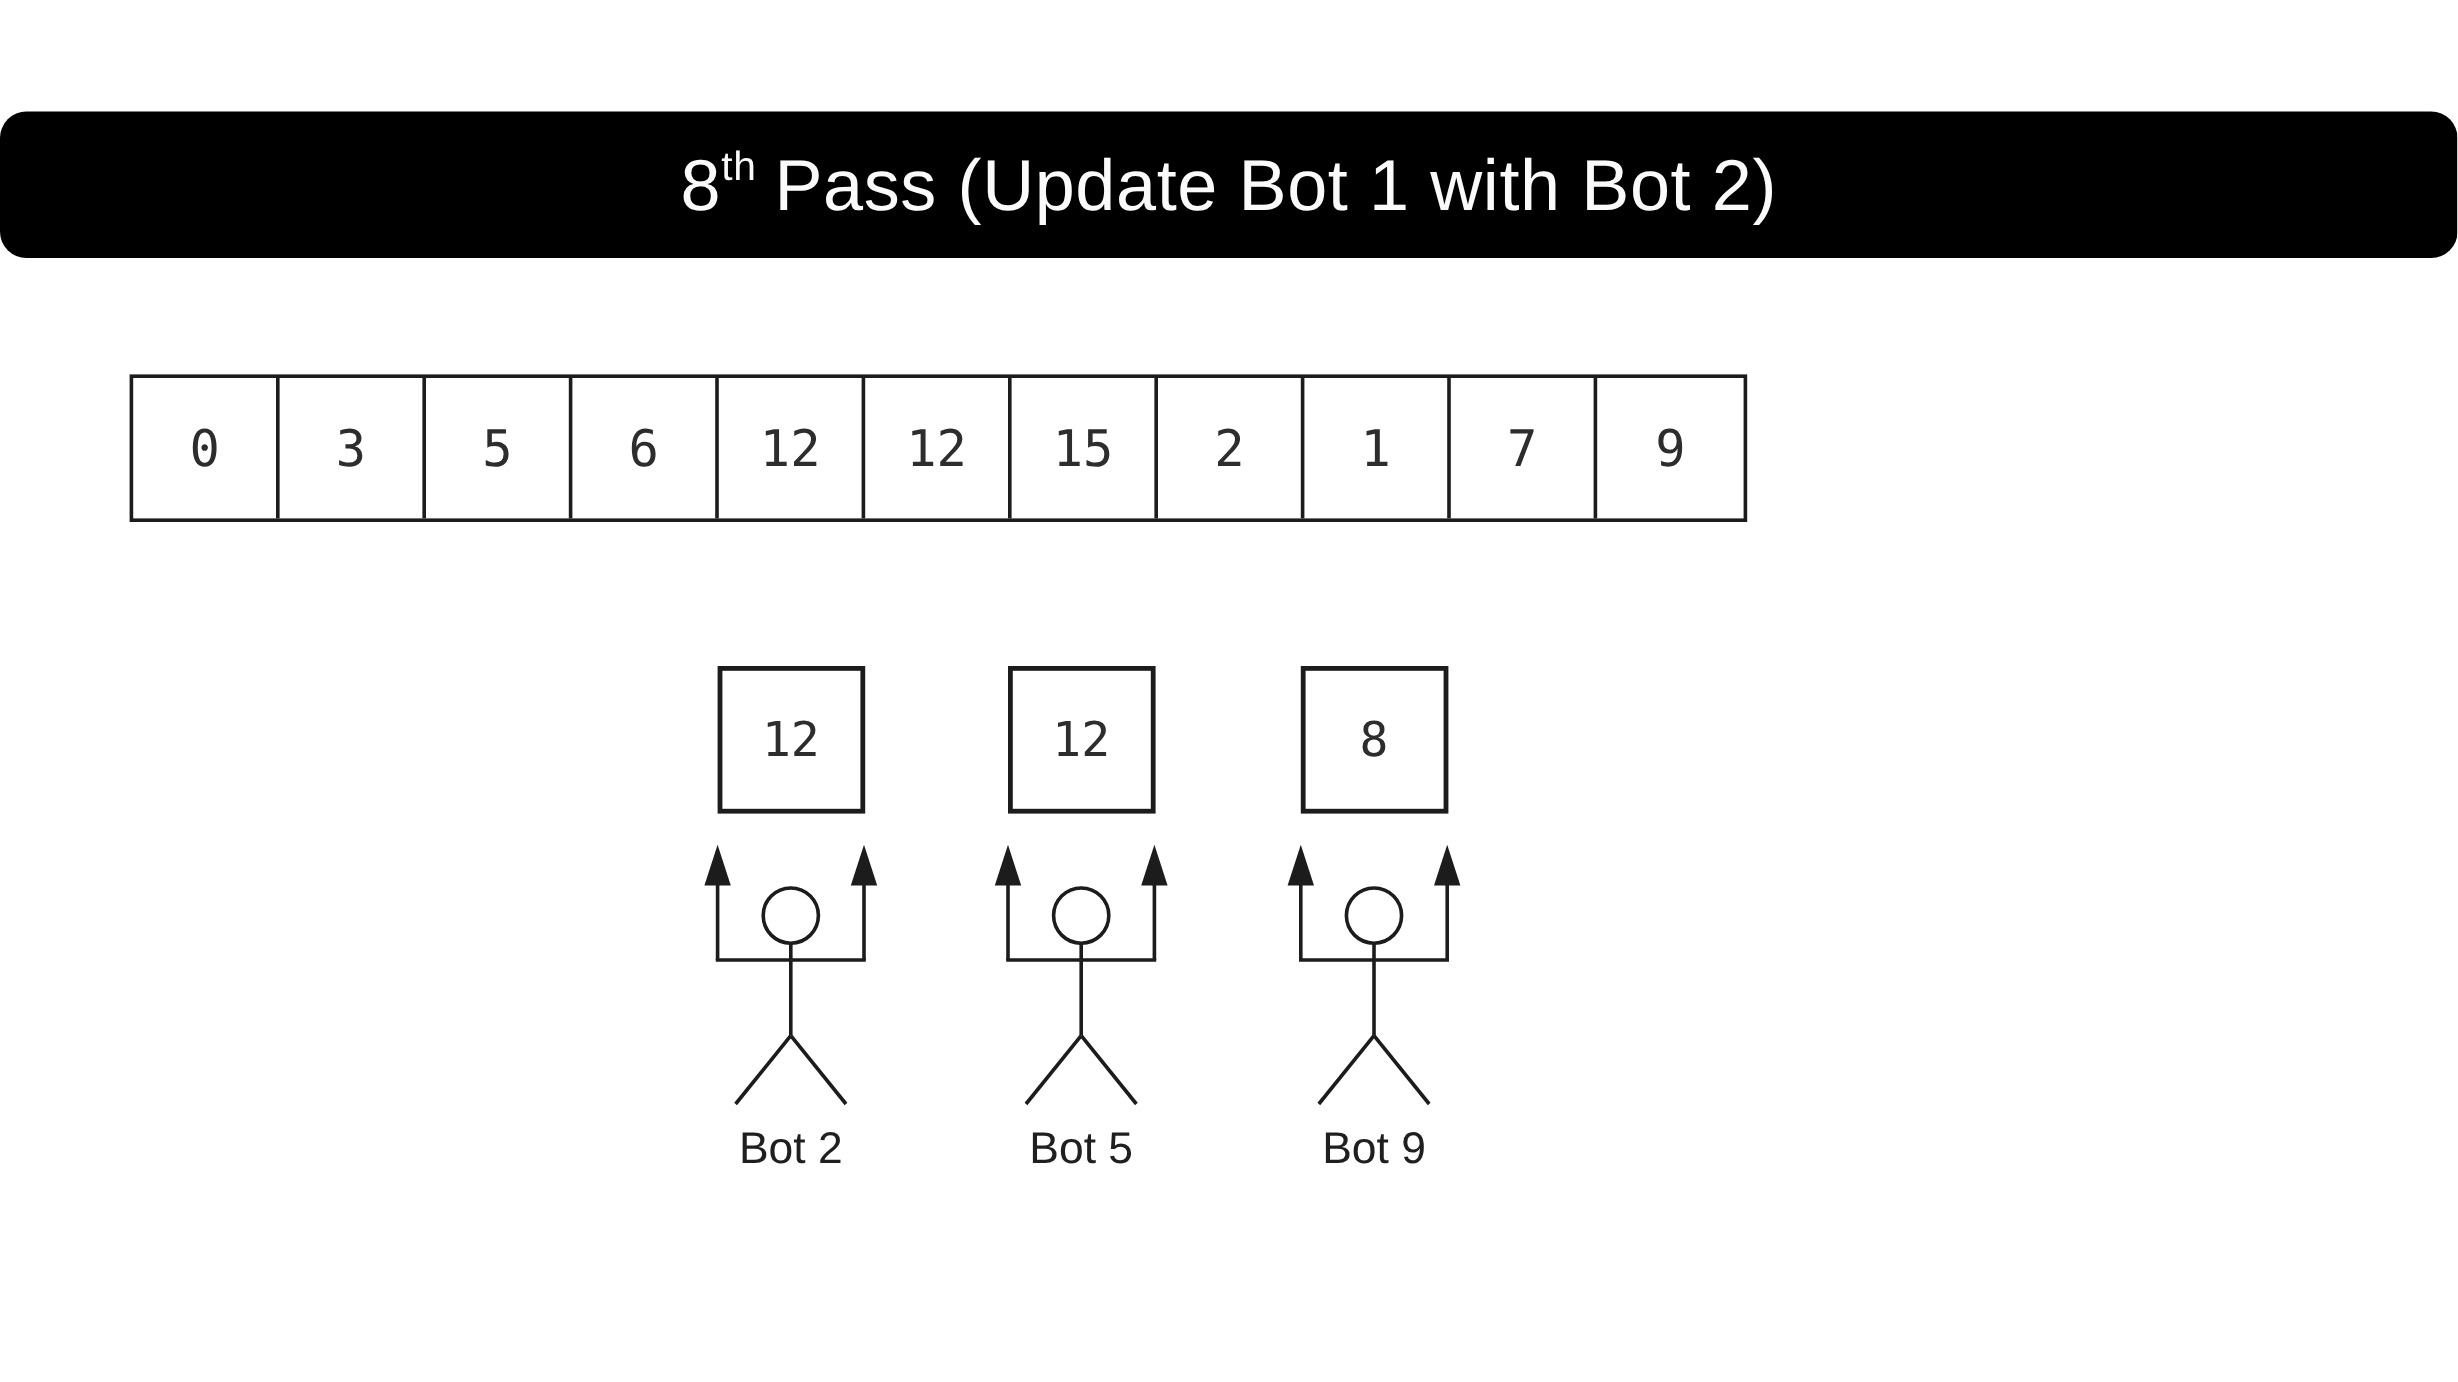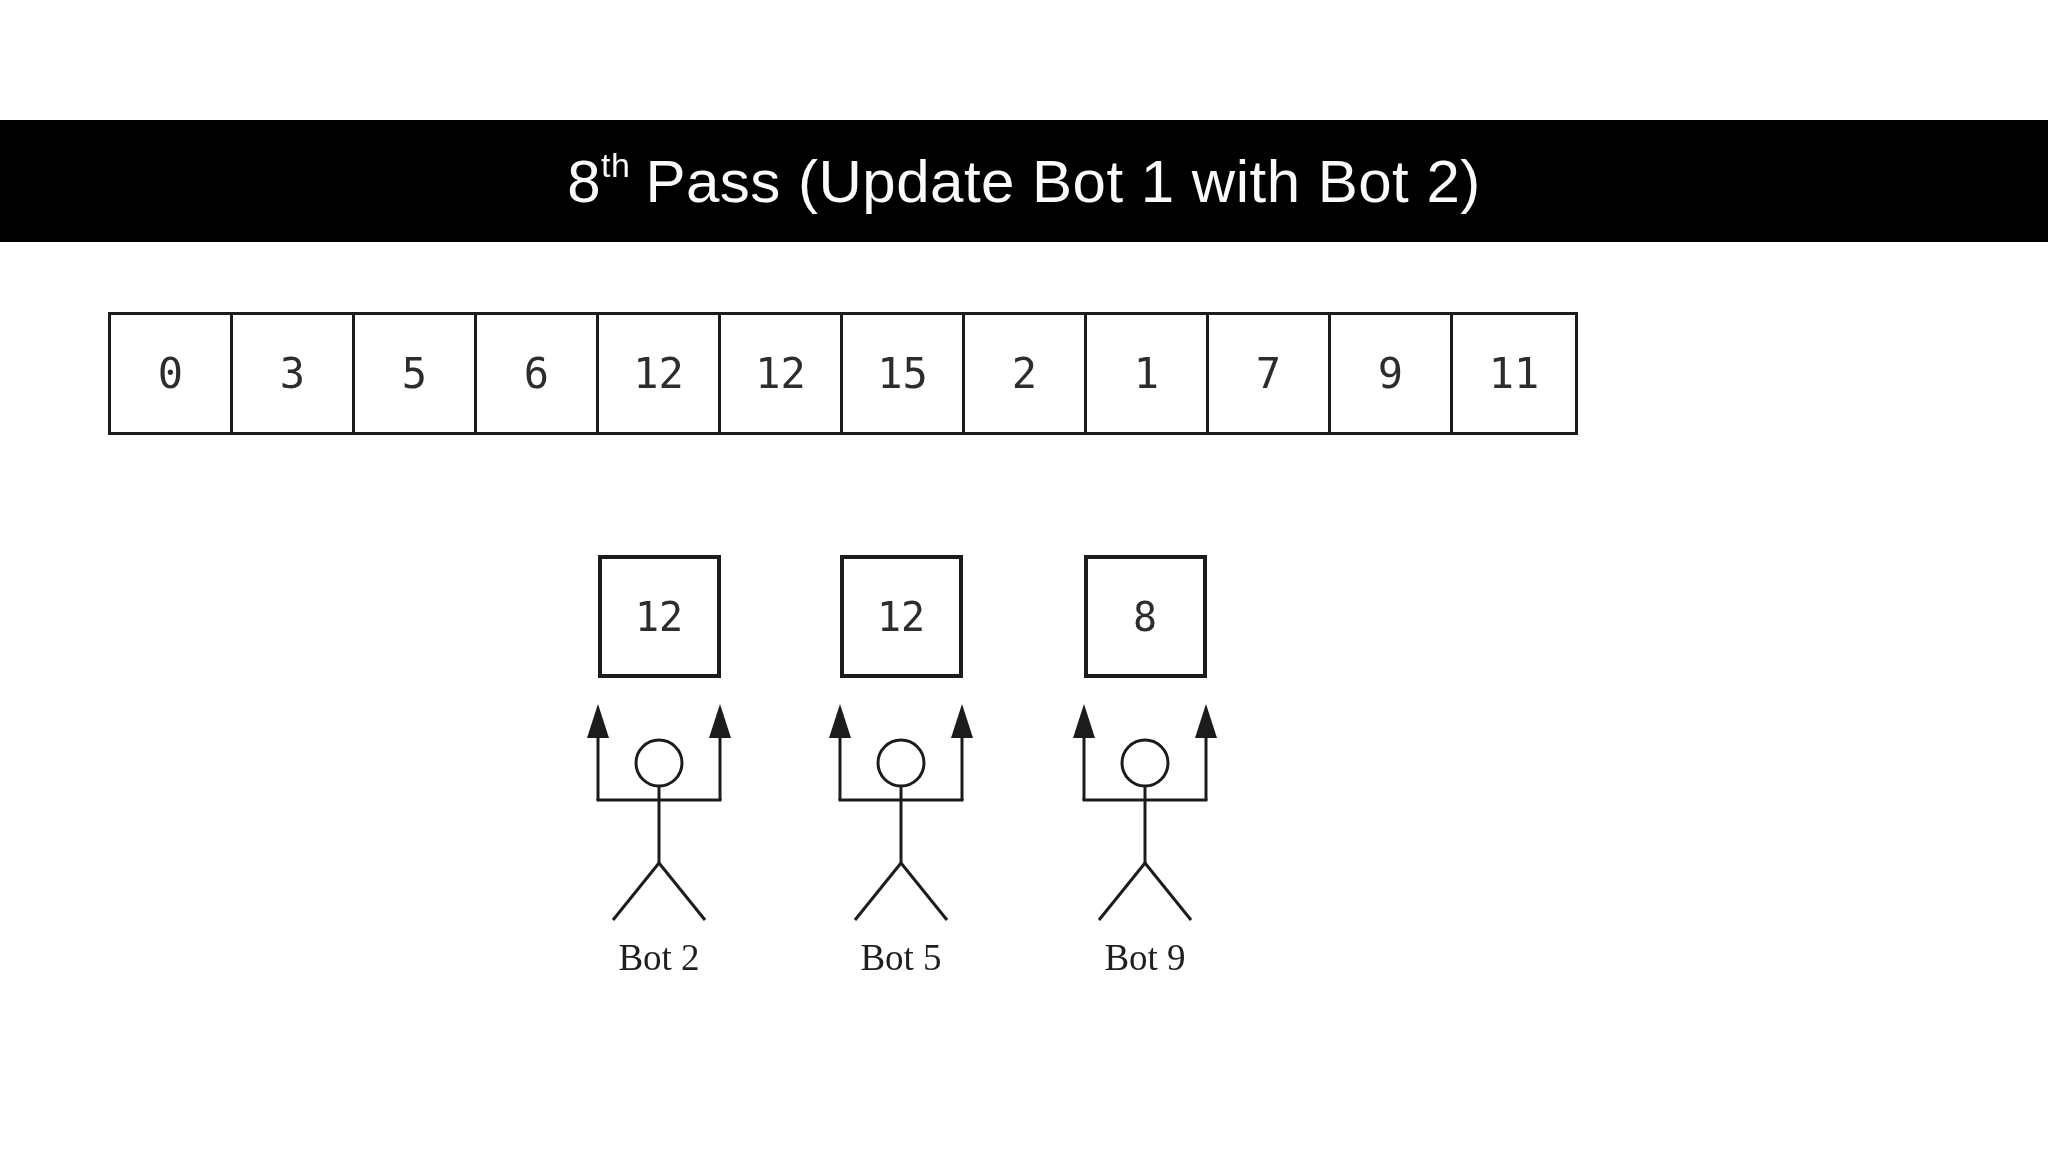--- a/index.html
+++ b/index.html
@@ -13,27 +13,28 @@
     height: 1152px;
     background: #ffffff;
     overflow: hidden;
     font-family: "Liberation Sans", sans-serif;
   }
 
   
   .banner {
     position: absolute;
     left: 0;
-    top: 120px;
+    top: 93px;
     width: 2048px;
     height: 122px;
     background: #000000;
     display: flex;
     align-items: center;
     justify-content: center;
+    border-radius: 22px;
   }
   .title {
     color: #fafafa;
     font-size: 60px;
     font-weight: 400;
     letter-spacing: 0.5px;
     white-space: nowrap;
   }
   .title .ordinal {
     font-size: 34px;
@@ -96,21 +97,20 @@
   }
   .figure {
     margin-top: 22px;
     display: block;
   }
   .bot-label {
     margin-top: 6px;
     font-size: 37px;
     color: #1f1f1f;
     white-space: nowrap;
-    font-family: Liberation Serif, serif;
   }
 </style>
 </head>
 <body>
 
 <div class="canvas">
 
   <div class="banner">
     <div class="title"><span>8</span><span class="ordinal">th</span><span class="title-rest">Pass (Update Bot 1 with Bot 2)</span></div>
   </div>
@@ -120,21 +120,20 @@
     <div class="cell">3</div>
     <div class="cell">5</div>
     <div class="cell">6</div>
     <div class="cell">12</div>
     <div class="cell">12</div>
     <div class="cell">15</div>
     <div class="cell">2</div>
     <div class="cell">1</div>
     <div class="cell">7</div>
     <div class="cell">9</div>
-    <div class="cell">11</div>
   </div>
 
   <div class="bot bot-2">
     <div class="value-box">12</div>
     <svg class="figure" width="160" height="230" viewBox="0 0 160 230">
       <polygon points="19,4 8,38 30,38" fill="#1c1c1c"></polygon>
       <polygon points="141,4 130,38 152,38" fill="#1c1c1c"></polygon>
       <line x1="19" y1="30" x2="19" y2="100" stroke="#1c1c1c" stroke-width="3"></line>
       <line x1="141" y1="30" x2="141" y2="100" stroke="#1c1c1c" stroke-width="3"></line>
       <line x1="17.5" y1="100" x2="142.5" y2="100" stroke="#1c1c1c" stroke-width="3"></line>

